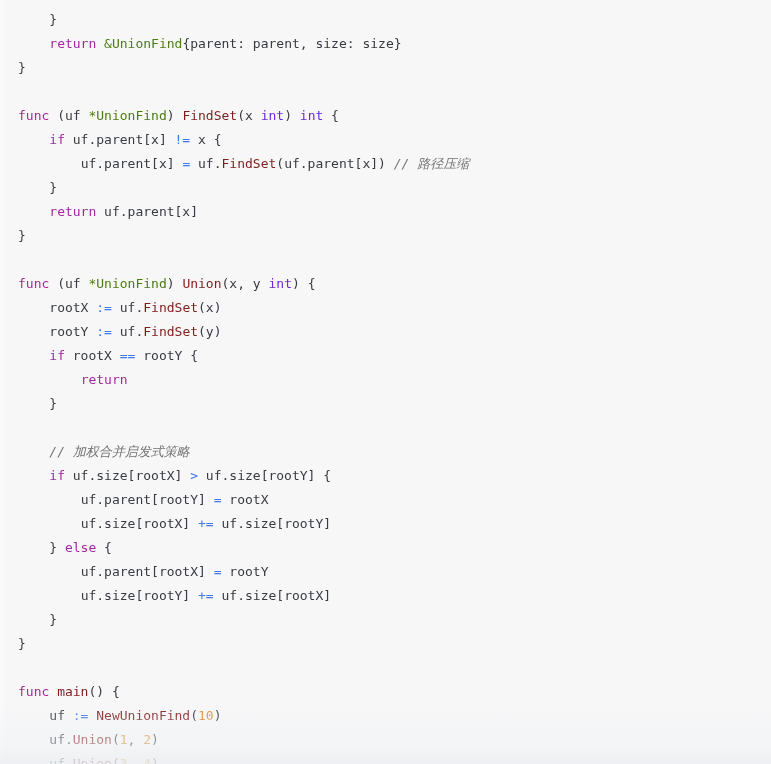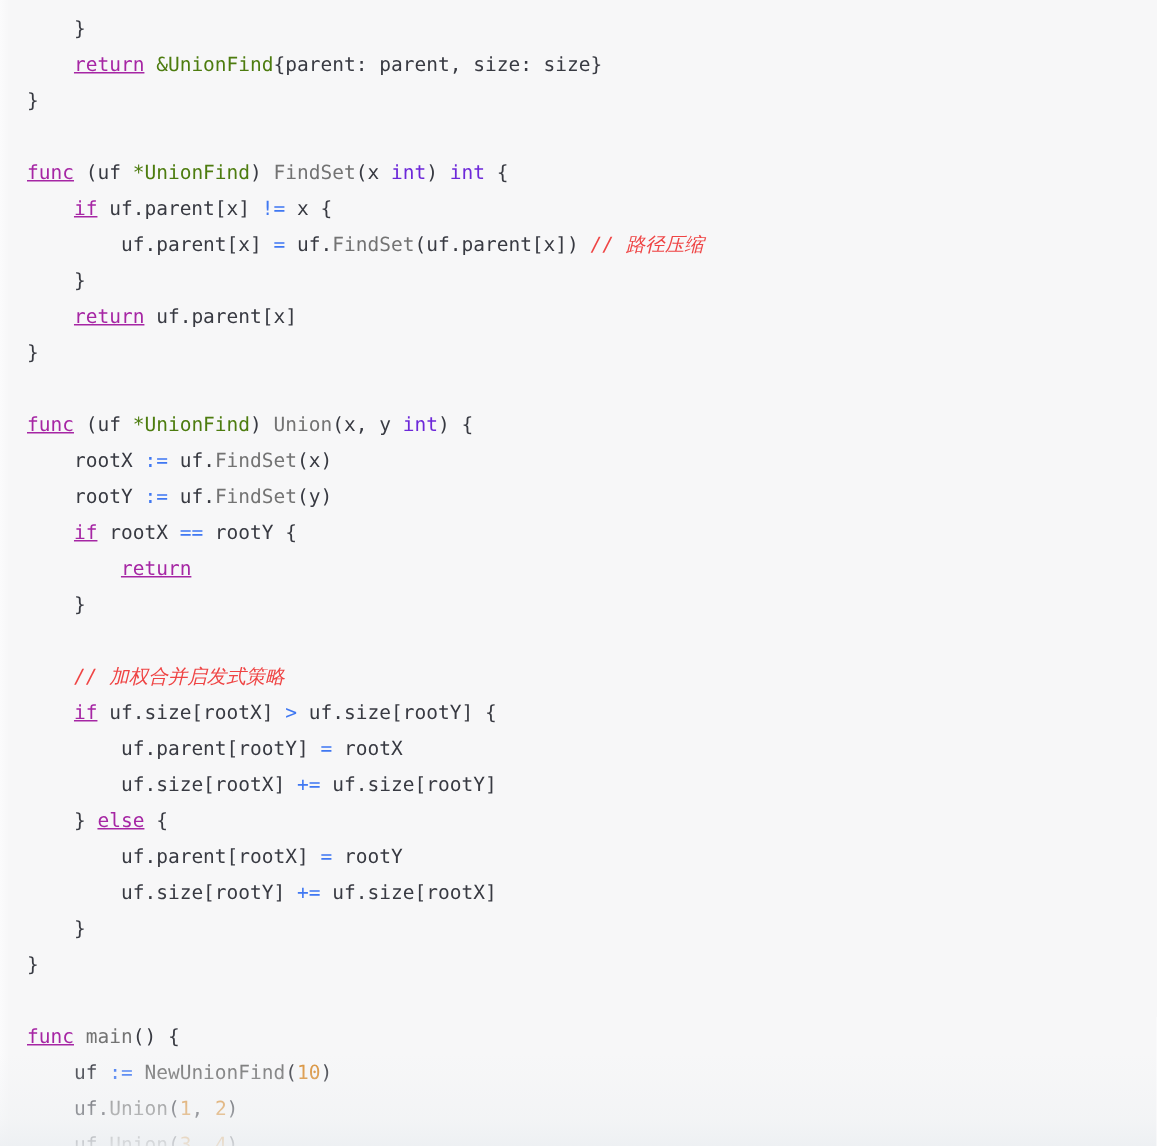--- a/index.html
+++ b/index.html
@@ -54,27 +54,27 @@
   }
 
   .ln {
     display: block;
     height: 24px;
     padding-left: 18px;
     white-space: pre;
   }
 
   
-  .kw  { color: #a626a4; text-decoration: underline; }          
-  .fn  { color: #737373; }          
+  .kw  { color: #a626a4; }          
+  .fn  { color: #7f1d1d; }          
   .typ { color: #4d7c0f; }          
   .bi  { color: #6d28d9; }          
   .op  { color: #4078f2; }          
   .num { color: #d98f35; }          
   .pun { color: #383a42; }          
-  .cm  { color: #ef4444; font-style: italic; margin-top: 13px; }  
+  .cm  { color: #737373; font-style: italic; margin-top: 13px; }  
 </style>
 </head>
 <body>
 
 <div id="code-block">
   <pre id="code"><span class="ln">    <span class="pun">}</span></span><span class="ln">    <span class="kw">return</span><span class="pun"> </span><span class="typ">&amp;UnionFind</span><span class="pun">{parent: parent, size: size}</span></span><span class="ln"><span class="pun">}</span></span><span class="ln">​</span><span class="ln"><span class="kw">func</span><span class="pun"> (uf </span><span class="typ">*UnionFind</span><span class="pun">) </span><span class="fn">FindSet</span><span class="pun">(x </span><span class="bi">int</span><span class="pun">) </span><span class="bi">int</span><span class="pun"> {</span></span><span class="ln">    <span class="kw">if</span><span class="pun"> uf.parent[x] </span><span class="op">!=</span><span class="pun"> x {</span></span><span class="ln">        <span class="pun">uf.parent[x] </span><span class="op">=</span><span class="pun"> uf.</span><span class="fn">FindSet</span><span class="pun">(uf.parent[x]) </span><span class="cm">// 路径压缩</span></span><span class="ln">    <span class="pun">}</span></span><span class="ln">    <span class="kw">return</span><span class="pun"> uf.parent[x]</span></span><span class="ln"><span class="pun">}</span></span><span class="ln">​</span><span class="ln"><span class="kw">func</span><span class="pun"> (uf </span><span class="typ">*UnionFind</span><span class="pun">) </span><span class="fn">Union</span><span class="pun">(x, y </span><span class="bi">int</span><span class="pun">) {</span></span><span class="ln">    <span class="pun">rootX </span><span class="op">:=</span><span class="pun"> uf.</span><span class="fn">FindSet</span><span class="pun">(x)</span></span><span class="ln">    <span class="pun">rootY </span><span class="op">:=</span><span class="pun"> uf.</span><span class="fn">FindSet</span><span class="pun">(y)</span></span><span class="ln">    <span class="kw">if</span><span class="pun"> rootX </span><span class="op">==</span><span class="pun"> rootY {</span></span><span class="ln">        <span class="kw">return</span></span><span class="ln">    <span class="pun">}</span></span><span class="ln">​</span><span class="ln">    <span class="cm">// 加权合并启发式策略</span></span><span class="ln">    <span class="kw">if</span><span class="pun"> uf.size[rootX] </span><span class="op">&gt;</span><span class="pun"> uf.size[rootY] {</span></span><span class="ln">        <span class="pun">uf.parent[rootY] </span><span class="op">=</span><span class="pun"> rootX</span></span><span class="ln">        <span class="pun">uf.size[rootX] </span><span class="op">+=</span><span class="pun"> uf.size[rootY]</span></span><span class="ln">    <span class="pun">} </span><span class="kw">else</span><span class="pun"> {</span></span><span class="ln">        <span class="pun">uf.parent[rootX] </span><span class="op">=</span><span class="pun"> rootY</span></span><span class="ln">        <span class="pun">uf.size[rootY] </span><span class="op">+=</span><span class="pun"> uf.size[rootX]</span></span><span class="ln">    <span class="pun">}</span></span><span class="ln"><span class="pun">}</span></span><span class="ln">​</span><span class="ln"><span class="kw">func</span><span class="pun"> </span><span class="fn">main</span><span class="pun">() {</span></span><span class="ln">    <span class="pun">uf </span><span class="op">:=</span><span class="pun"> </span><span class="fn">NewUnionFind</span><span class="pun">(</span><span class="num">10</span><span class="pun">)</span></span><span class="ln">    <span class="pun">uf.</span><span class="fn">Union</span><span class="pun">(</span><span class="num">1</span><span class="pun">, </span><span class="num">2</span><span class="pun">)</span></span><span class="ln">    <span class="pun">uf.</span><span class="fn">Union</span><span class="pun">(</span><span class="num">3</span><span class="pun">, </span><span class="num">4</span><span class="pun">)</span></span></pre>
 </div>
 
 </body></html>

